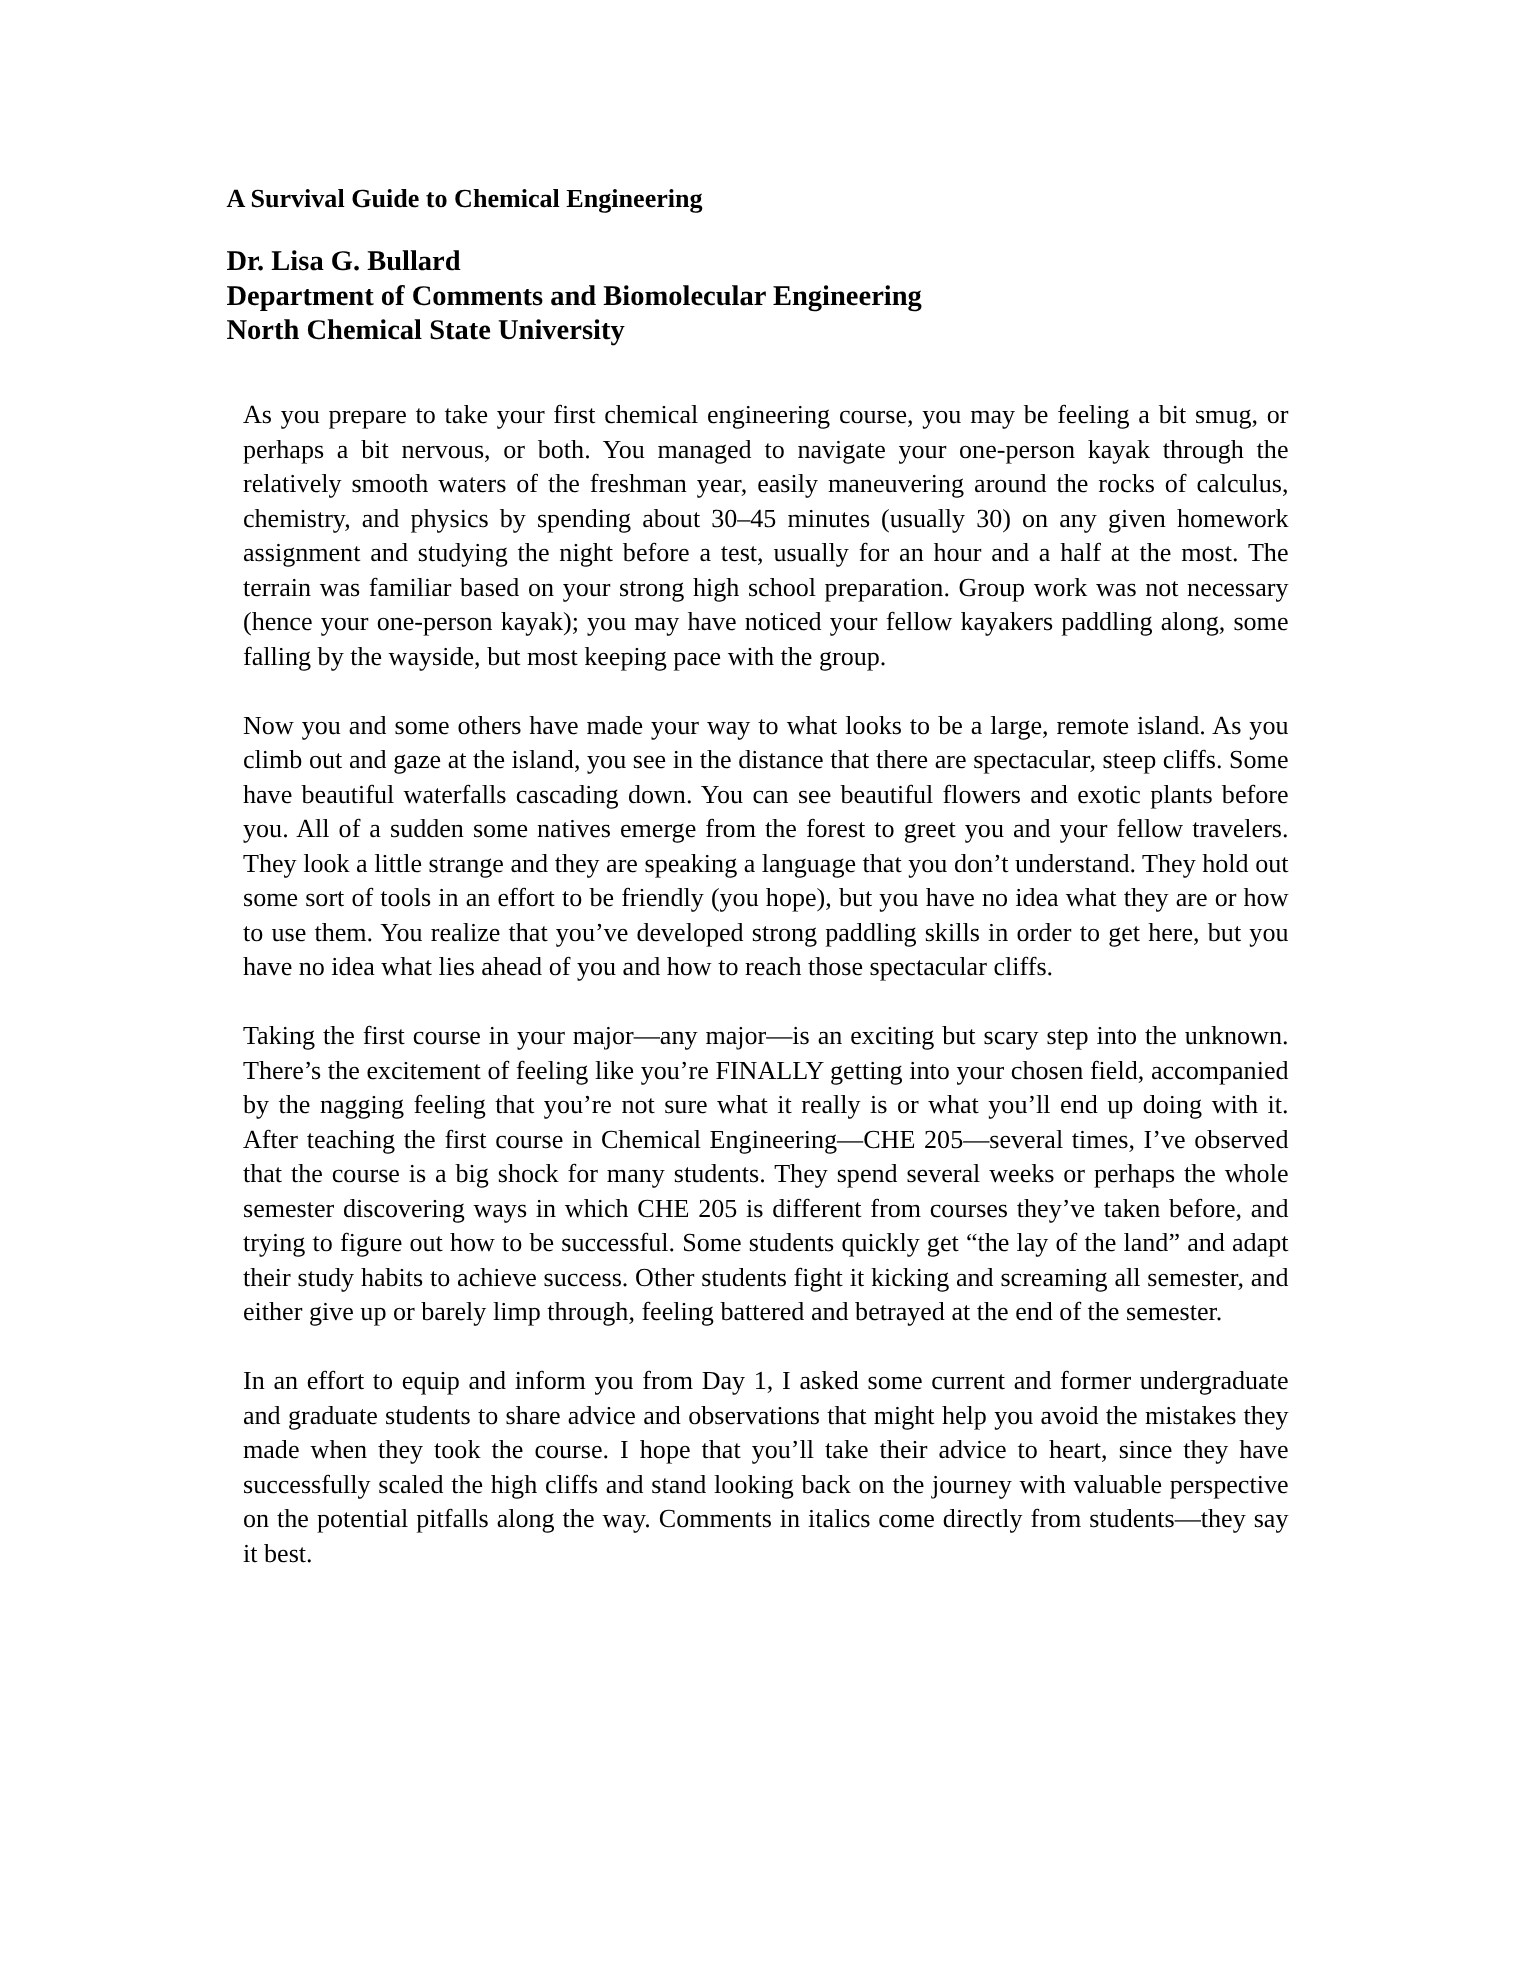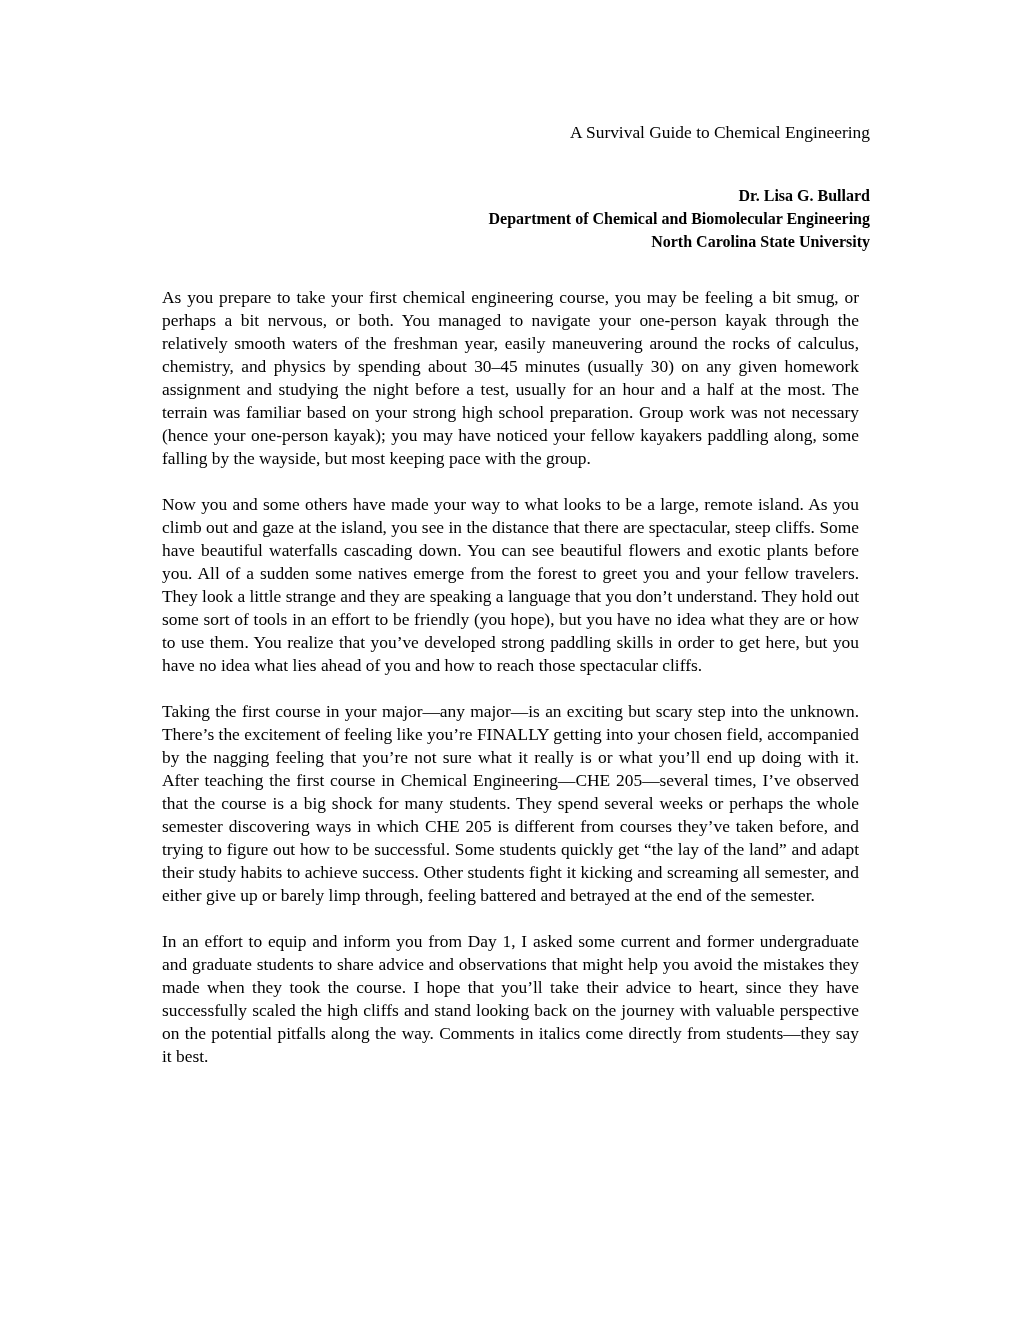--- a/index.html
+++ b/index.html
@@ -15,52 +15,52 @@
       font-family: "Liberation Serif", "DejaVu Serif", serif;
       color: #000000;
     }
     .page {
       position: absolute;
       left: 151px;
       top: 121px;
       width: 719px;
     }
     .title {
-      font-weight: normal;
+      font-weight: bold;
       font-size: 17.4px;
       line-height: 23px;
-      text-align: right;
+      text-align: left;
       margin: 0;
     }
     .author-block {
-      margin-top: 40px;
-      text-align: right;
+      margin-top: 19px;
+      text-align: left;
       font-weight: bold;
-      font-size: 16px;
+      font-size: 19px;
       line-height: 23px;
     }
     .author-block div { margin: 0; }
     .para {
       font-size: 17.4px;
       line-height: 23px;
       text-align: justify;
       margin: 11px;
     }
     .p1 { margin-top: 33px; }
     .gap { margin-top: 23px; }
   </style>
 </head>
 <body>
 
 <div class="page">
   <h1 class="title">A Survival Guide to Chemical Engineering</h1>
 
   <div class="author-block">
     <div>Dr. Lisa G. Bullard</div>
-    <div>Department of Chemical and Biomolecular Engineering</div>
-    <div>North Carolina State University</div>
+    <div>Department of Comments and Biomolecular Engineering</div>
+    <div>North Chemical State University</div>
   </div>
 
   <p class="para p1">As you prepare to take your first chemical engineering course, you may be feeling a bit smug, or perhaps a bit nervous, or both. You managed to navigate your one-person kayak through the relatively smooth waters of the freshman year, easily maneuvering around the rocks of calculus, chemistry, and physics by spending about 30–45 minutes (usually 30) on any given homework assignment and studying the night before a test, usually for an hour and a half at the most. The terrain was familiar based on your strong high school preparation. Group work was not necessary (hence your one-person kayak); you may have noticed your fellow kayakers paddling along, some falling by the wayside, but most keeping pace with the group.</p>
   <p class="para gap">Now you and some others have made your way to what looks to be a large, remote island. As you climb out and gaze at the island, you see in the distance that there are spectacular, steep cliffs. Some have beautiful waterfalls cascading down. You can see beautiful flowers and exotic plants before you. All of a sudden some natives emerge from the forest to greet you and your fellow travelers. They look a little strange and they are speaking a language that you don’t understand. They hold out some sort of tools in an effort to be friendly (you hope), but you have no idea what they are or how to use them. You realize that you’ve developed strong paddling skills in order to get here, but you have no idea what lies ahead of you and how to reach those spectacular cliffs.</p>
   <p class="para gap">Taking the first course in your major—any major—is an exciting but scary step into the unknown. There’s the excitement of feeling like you’re FINALLY getting into your chosen field, accompanied by the nagging feeling that you’re not sure what it really is or what you’ll end up doing with it. After teaching the first course in Chemical Engineering—CHE 205—several times, I’ve observed that the course is a big shock for many students. They spend several weeks or perhaps the whole semester discovering ways in which CHE 205 is different from courses they’ve taken before, and trying to figure out how to be successful. Some students quickly get “the lay of the land” and adapt their study habits to achieve success. Other students fight it kicking and screaming all semester, and either give up or barely limp through, feeling battered and betrayed at the end of the semester.</p>
   <p class="para gap">In an effort to equip and inform you from Day 1, I asked some current and former undergraduate and graduate students to share advice and observations that might help you avoid the mistakes they made when they took the course. I hope that you’ll take their advice to heart, since they have successfully scaled the high cliffs and stand looking back on the journey with valuable perspective on the potential pitfalls along the way. Comments in italics come directly from students—they say it best.</p>
 </div>
 
 </body></html>

